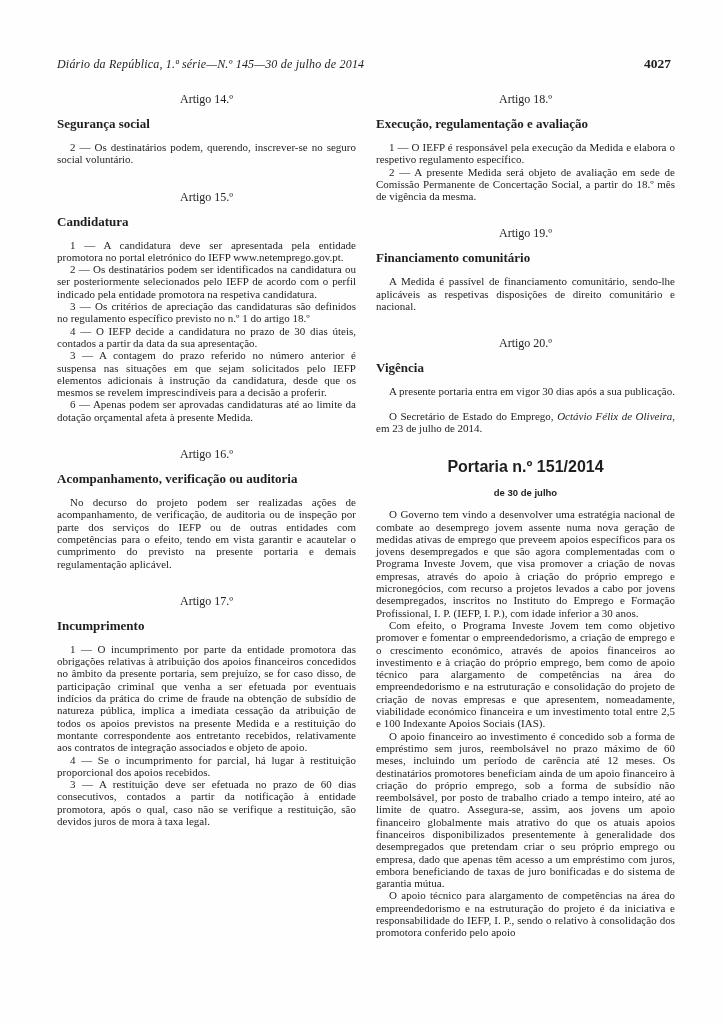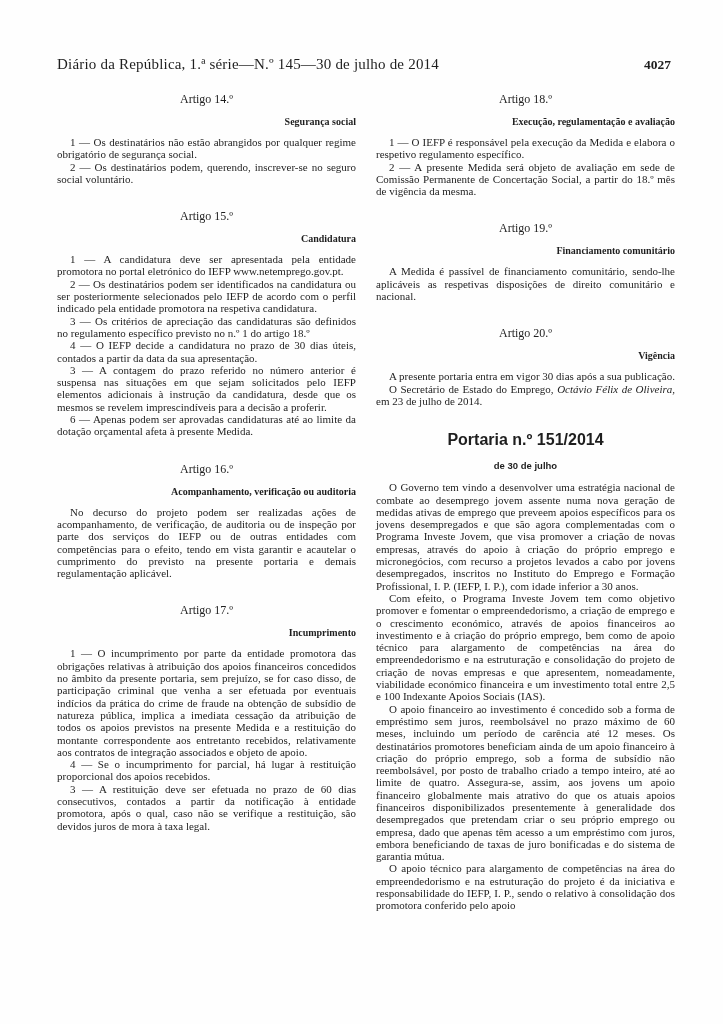--- a/index.html
+++ b/index.html
@@ -19,21 +19,22 @@
   .header {
     position: absolute;
     top: 56px;
     left: 57px;
     right: 52px;
     display: flex;
     justify-content: space-between;
     align-items: baseline;
   }
   .journal {
-    font-size: 15px;
+    font-style: italic;
+    font-size: 12px;
     letter-spacing: 0.2px;
   }
   .pageno {
     font-weight: bold;
     font-size: 13.5px;
   }
   .columns {
     position: absolute;
     top: 86px;
     left: 57px;
@@ -47,33 +48,34 @@
   .art-num {
     font-size: 12px;
     font-weight: normal;
     text-align: center;
     margin: 24px 0 9px 0;
   }
   .art-num.first {
     margin-top: 6px;
   }
   .art-sub {
-    font-size: 10px;
+    font-size: 13px;
     font-weight: bold;
-    text-align: right;
+    text-align: left;
     margin: 0 0 9px 0;
   }
   p.body {
     font-size: 11px;
     line-height: 12.3px;
     text-align: justify;
     margin: 0;
     text-indent: 13px;
   }
   p.sig {
+    margin-top: 12px;
   }
   .portaria-title {
     font-family: "Liberation Sans", sans-serif;
     font-weight: bold;
     font-size: 16px;
     text-align: center;
     margin: 24px 0 11px 0;
   }
   .portaria-date {
     font-family: "Liberation Sans", sans-serif;
@@ -96,21 +98,20 @@
     <span class="pageno">4027</span>
   </div>
 
   <div class="columns">
 
     <div class="col">
 
       <div>
         <div class="art-num first">Artigo 14.º</div>
         <div class="art-sub">Segurança social</div>
-        <p class="body">1 — Os destinatários não estão abrangidos por qualquer regime obrigatório de segurança social.</p>
         <p class="body">2 — Os destinatários podem, querendo, inscrever-se no seguro social voluntário.</p>
       </div>
 
       <div>
         <div class="art-num">Artigo 15.º</div>
         <div class="art-sub">Candidatura</div>
         <p class="body">1 — A candidatura deve ser apresentada pela entidade promotora no portal eletrónico do IEFP www.netemprego.gov.pt.</p>
         <p class="body">2 — Os destinatários podem ser identificados na candidatura ou ser posteriormente selecionados pelo IEFP de acordo com o perfil indicado pela entidade promotora na respetiva candidatura.</p>
         <p class="body">3 — Os critérios de apreciação das candidaturas são definidos no regulamento específico previsto no n.º 1 do artigo 18.º</p>
         <p class="body">4 — O IEFP decide a candidatura no prazo de 30 dias úteis, contados a partir da data da sua apresentação.</p>

